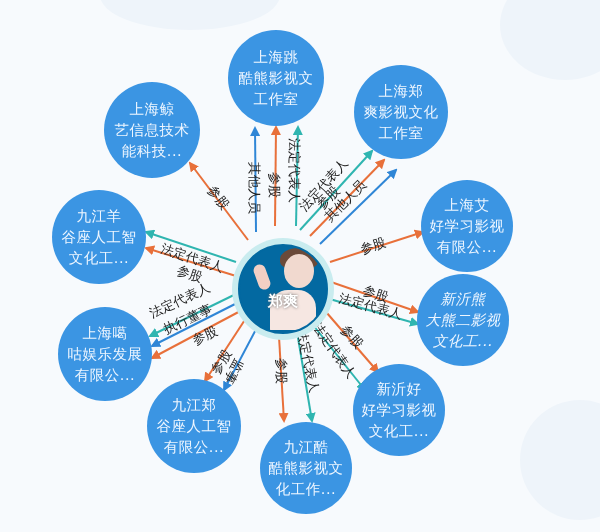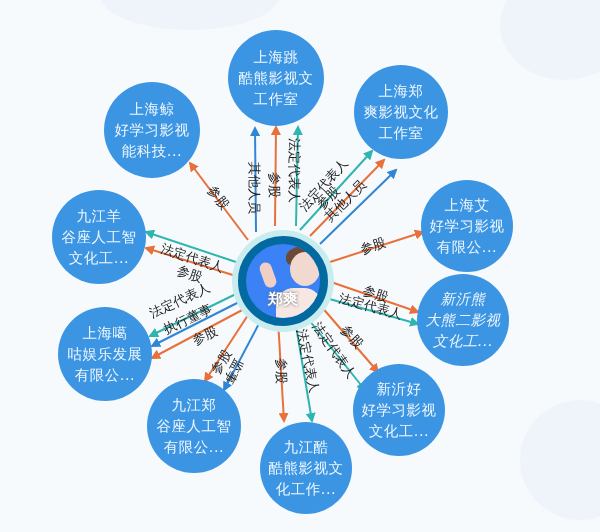--- a/index.html
+++ b/index.html
@@ -1,21 +1,21 @@
 <!DOCTYPE html>
 <html><head>
 <meta charset="utf-8">
 <style>
   html, body { margin:0; padding:0; }
   body { width:600px; height:532px; overflow:hidden; background:#f7fafd; position:relative; font-family:"DejaVu Sans", sans-serif; }
   .bg-blob { position:absolute; border-radius:50%; background:#eef4fa; }
   svg.edges { position:absolute; left:0; top:0; width:600px; height:532px; }
   .node { position:absolute; border-radius:50%; background:#3b95e3; color:#eef6ff; display:flex; align-items:center; justify-content:center; text-align:center; font-size:14.5px; line-height:21px; box-sizing:border-box; padding:6px 4px; }
   .node span { display:block; white-space:pre-line; letter-spacing:0.5px; }
-  .center { position:absolute; left:238px; top:236px; width:90px; height:90px; border-radius:50%; border:8px solid #0369a1; box-shadow:0 0 0 6px #c9ecef; background:#3b82f6; overflow:hidden; box-sizing:border-box; }
+  .center { position:absolute; left:238px; top:244px; width:90px; height:90px; border-radius:50%; border:2px solid #0369a1; box-shadow:0 0 0 6px #c9ecef; background:#0369a1; overflow:hidden; box-sizing:border-box; }
   .face { position:absolute; left:44px; top:8px; width:30px; height:34px; border-radius:50%; background:#f1d9cf; }
   .hair { position:absolute; left:40px; top:2px; width:38px; height:22px; border-radius:50% 50% 40% 40%; background:#6b4a3a; }
   .hand { position:absolute; left:16px; top:18px; width:12px; height:26px; border-radius:6px; background:#f2cfc4; transform:rotate(-20deg); }
   .body-shape { position:absolute; left:30px; top:44px; width:46px; height:40px; border-radius:18px 18px 0 0; background:#f6e7e2; }
   .center-name { position:absolute; left:0; right:0; top:46px; text-align:center; color:#fff; font-weight:bold; font-size:15px; text-shadow:0 0 3px #666; }
   .elabel { font-family:"DejaVu Sans", sans-serif; font-size:13px; fill:#222; }
 </style>
 </head>
 <body>
 
@@ -130,21 +130,21 @@
 咕娱乐发展
 有限公...</span>
   </div>
 <div class="node" style="left:52px;top:190px;width:94px;height:94px;">
     <span>九江羊
 谷座人工智
 文化工...</span>
   </div>
 <div class="node" style="left:104px;top:82px;width:96px;height:96px;">
     <span>上海鲸
-好学习影视
+艺信息技术
 能科技...</span>
   </div>
 
 <div class="center">
   <div class="hair"></div>
   <div class="face"></div>
   <div class="hand"></div>
   <div class="body-shape"></div>
   <div class="center-name">郑爽</div>
 </div>

